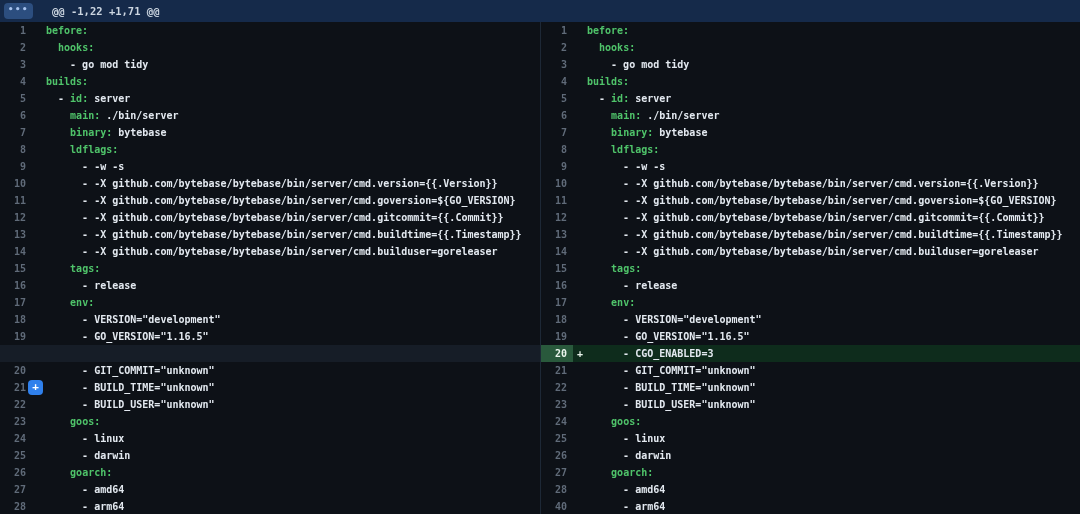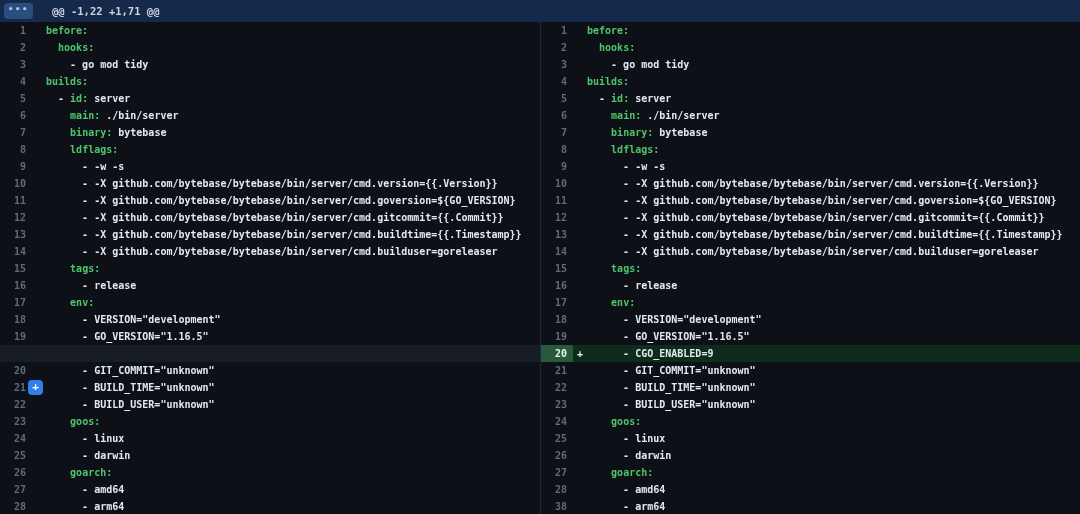--- a/index.html
+++ b/index.html
@@ -289,21 +289,21 @@
           <div class="code"><span class="plain">      - VERSION="development"</span></div>
         </div>
         <div class="row">
           <div class="gutter">19</div>
           <div class="marker"></div>
           <div class="code"><span class="plain">      - GO_VERSION="1.16.5"</span></div>
         </div>
         <div class="row added">
           <div class="gutter">20</div>
           <div class="marker">+</div>
-          <div class="code"><span class="plain">      - CGO_ENABLED=9</span></div>
+          <div class="code"><span class="plain">      - CGO_ENABLED=3</span></div>
         </div>
         <div class="row">
           <div class="gutter">21</div>
           <div class="marker"></div>
           <div class="code"><span class="plain">      - GIT_COMMIT="unknown"</span></div>
         </div>
         <div class="row">
           <div class="gutter">22</div>
           <div class="marker"></div>
           <div class="code"><span class="plain">      - BUILD_TIME="unknown"</span></div>
@@ -332,19 +332,19 @@
           <div class="gutter">27</div>
           <div class="marker"></div>
           <div class="code"><span class="plain">    </span><span class="key">goarch:</span></div>
         </div>
         <div class="row">
           <div class="gutter">28</div>
           <div class="marker"></div>
           <div class="code"><span class="plain">      - amd64</span></div>
         </div>
         <div class="row">
-          <div class="gutter">38</div>
+          <div class="gutter">40</div>
           <div class="marker"></div>
           <div class="code"><span class="plain">      - arm64</span></div>
         </div>
       </div>
   </div>
 </div>
 
 </body></html>

